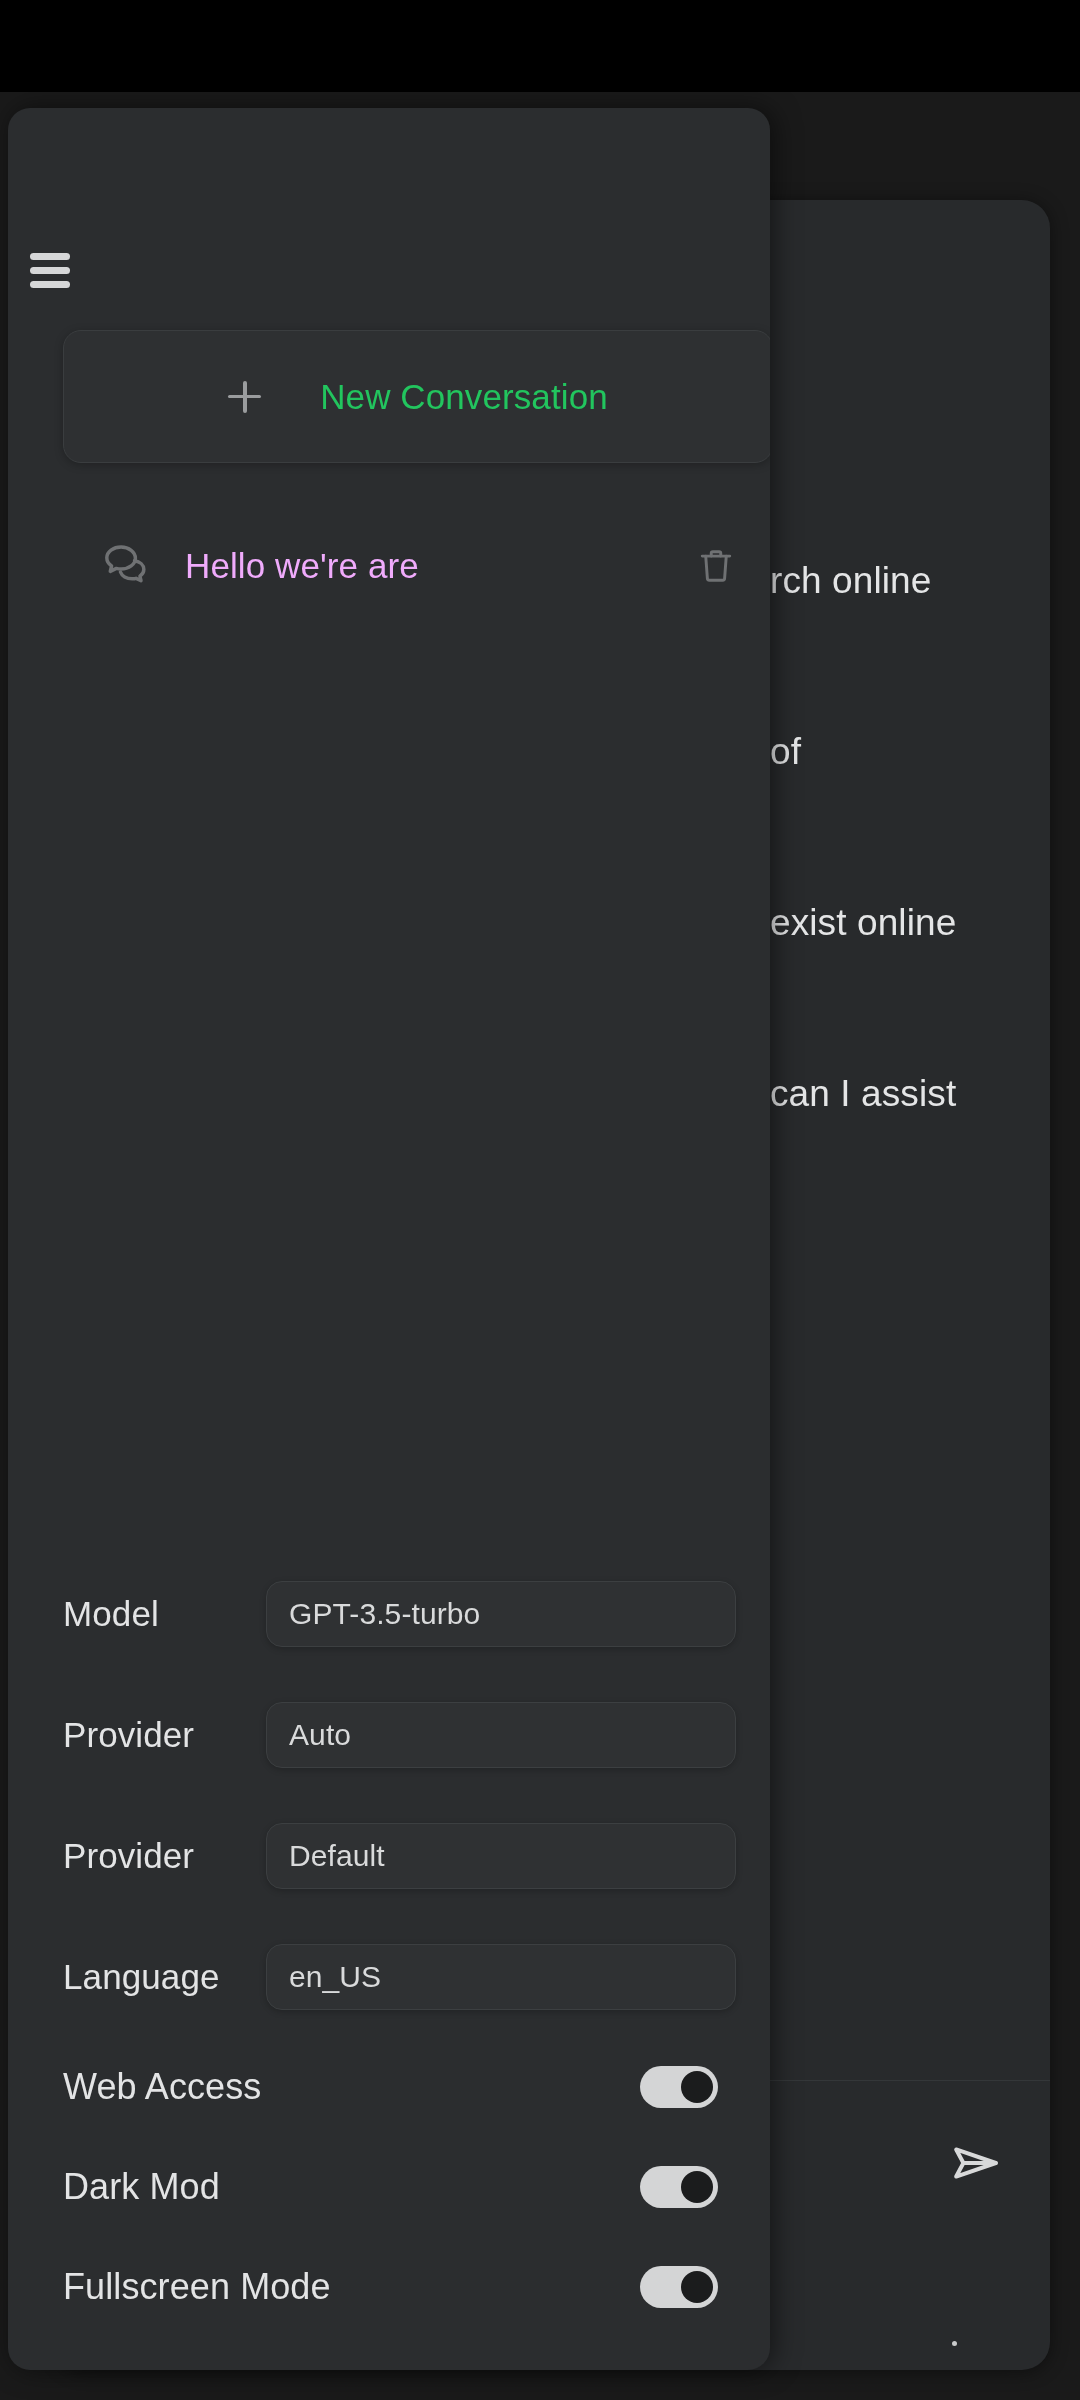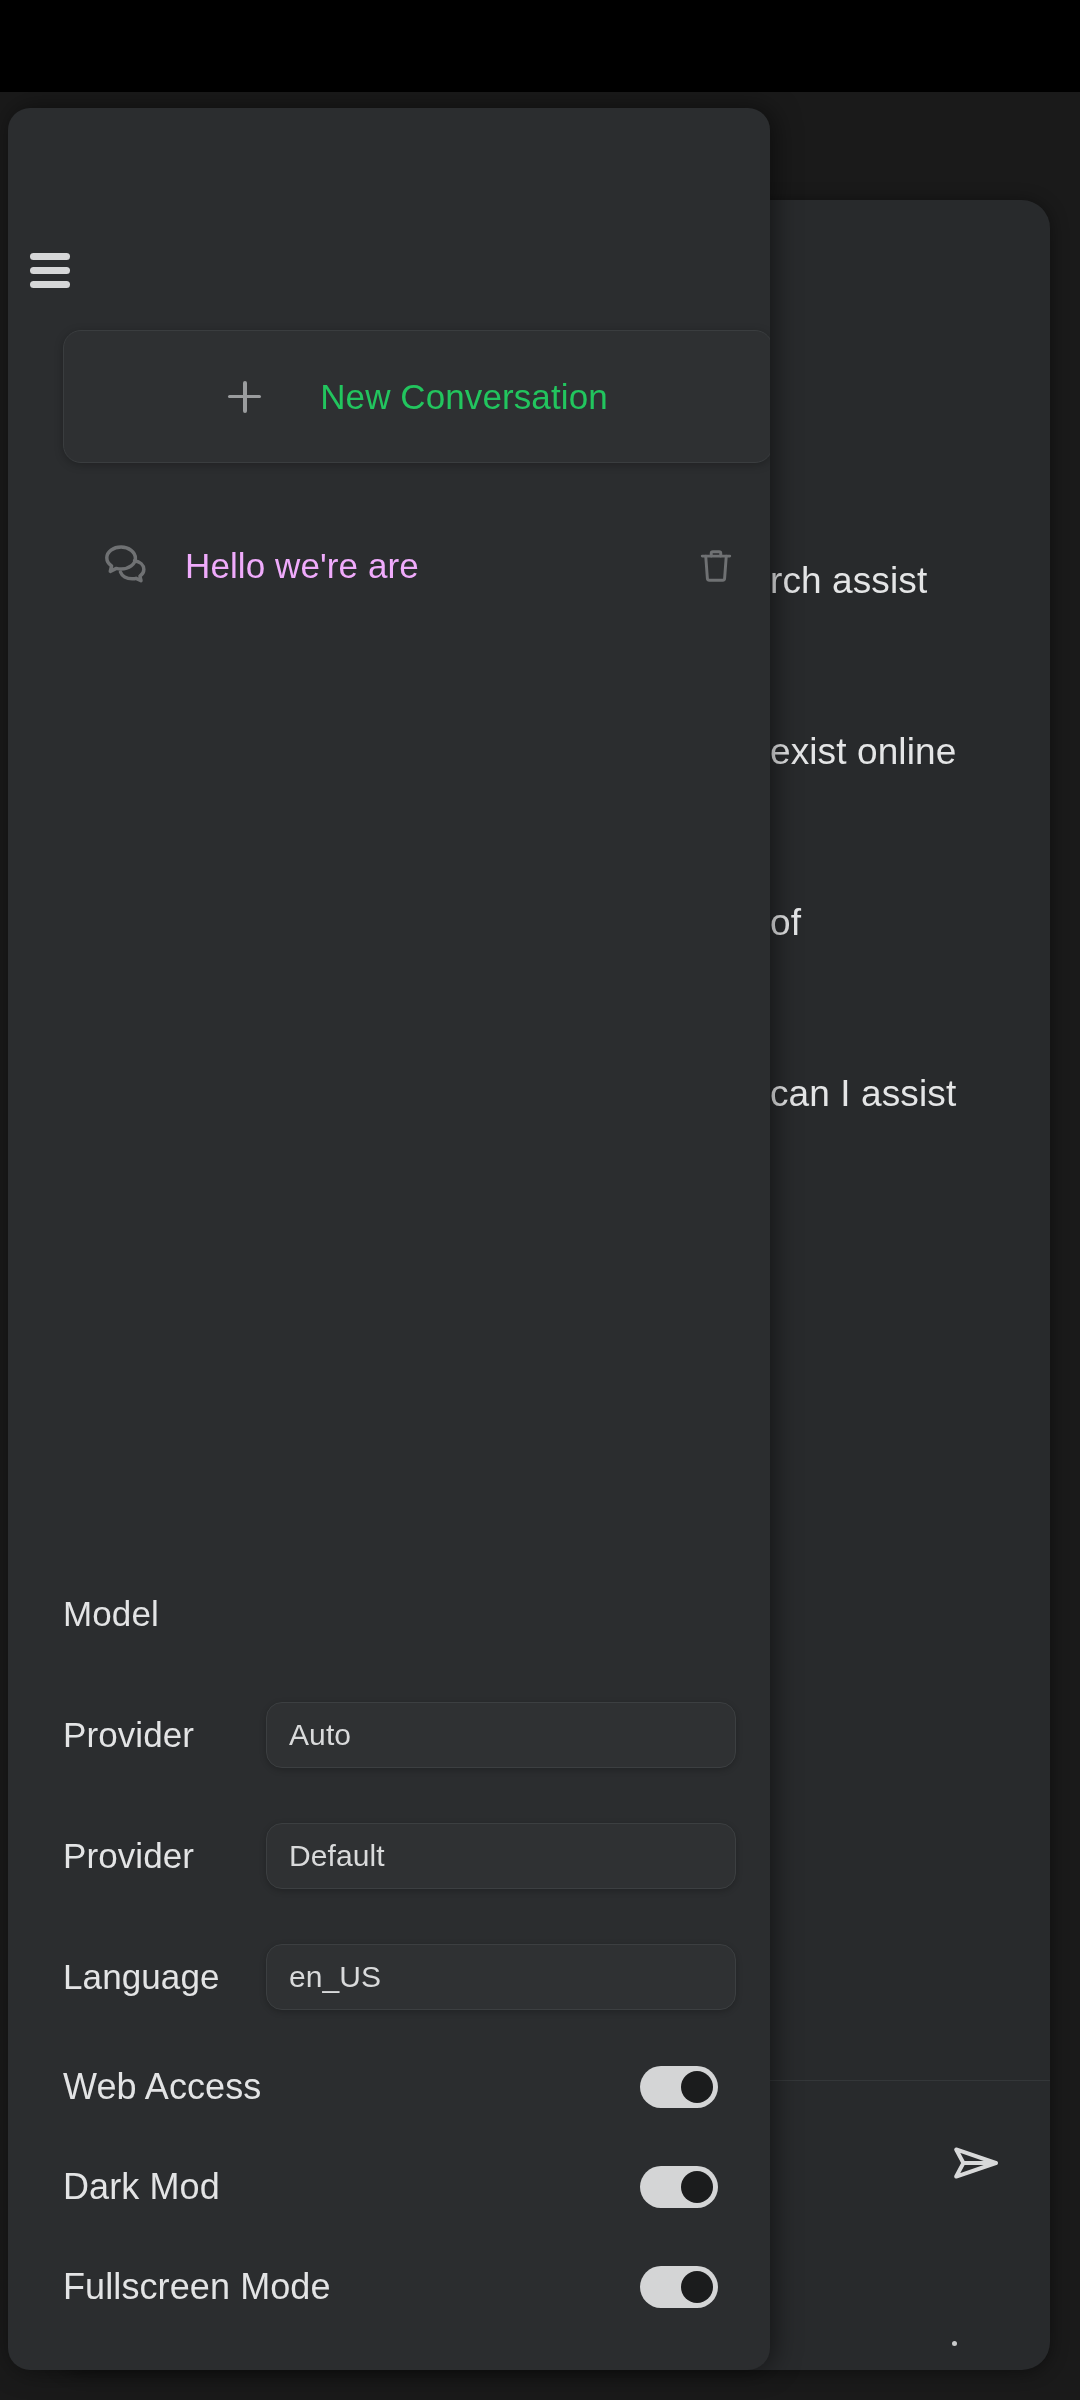--- a/index.html
+++ b/index.html
@@ -280,23 +280,23 @@
 
 <div id="screen">
 
   <div id="statusbar"></div>
 
   <div id="app-bg"></div>
 
   <div id="chat-panel">
     <div id="chat-scroll">
       <div id="assistant-message">
-        <span class="msg-line">rch assist</span>
+        <span class="msg-line">rch online</span>
+        <span class="msg-line">of</span>
         <span class="msg-line">exist online</span>
-        <span class="msg-line">of</span>
         <span class="msg-line">can I assist</span>
       </div>
     </div>
 
     <div id="composer">
       <div id="send-button">
         <span>
           <svg width="56" height="56" viewBox="0 0 24 24" fill="none" stroke="#d8d9da" stroke-width="1.7" stroke-linecap="round" stroke-linejoin="round">
             <path d="M3.5 6.2 L20.5 12 L3.5 17.8 L6.6 12 Z"></path>
             <line x1="6.6" y1="12" x2="20.5" y2="12"></line>
@@ -335,20 +335,23 @@
           <path d="M9.4 6.6V5.1c0-.5.4-.9.9-.9h3.4c.5 0 .9.4.9.9v1.5"></path>
           <path d="M6.4 6.6l.9 12.1c0 .6.5 1.1 1.1 1.1h7.2c.6 0 1.1-.5 1.1-1.1l.9-12.1"></path>
         </svg>
       </span>
     </div>
 
     <div id="settings">
 
       <div class="setting-row">
         <span class="setting-label">Model</span>
+        <span class="setting-select">
+          <span class="select-value">GPT-3.5-turbo</span>
+        </span>
       </div>
 
       <div class="setting-row">
         <span class="setting-label">Provider</span>
         <span class="setting-select">
           <span class="select-value">Auto</span>
         </span>
       </div>
 
       <div class="setting-row">

